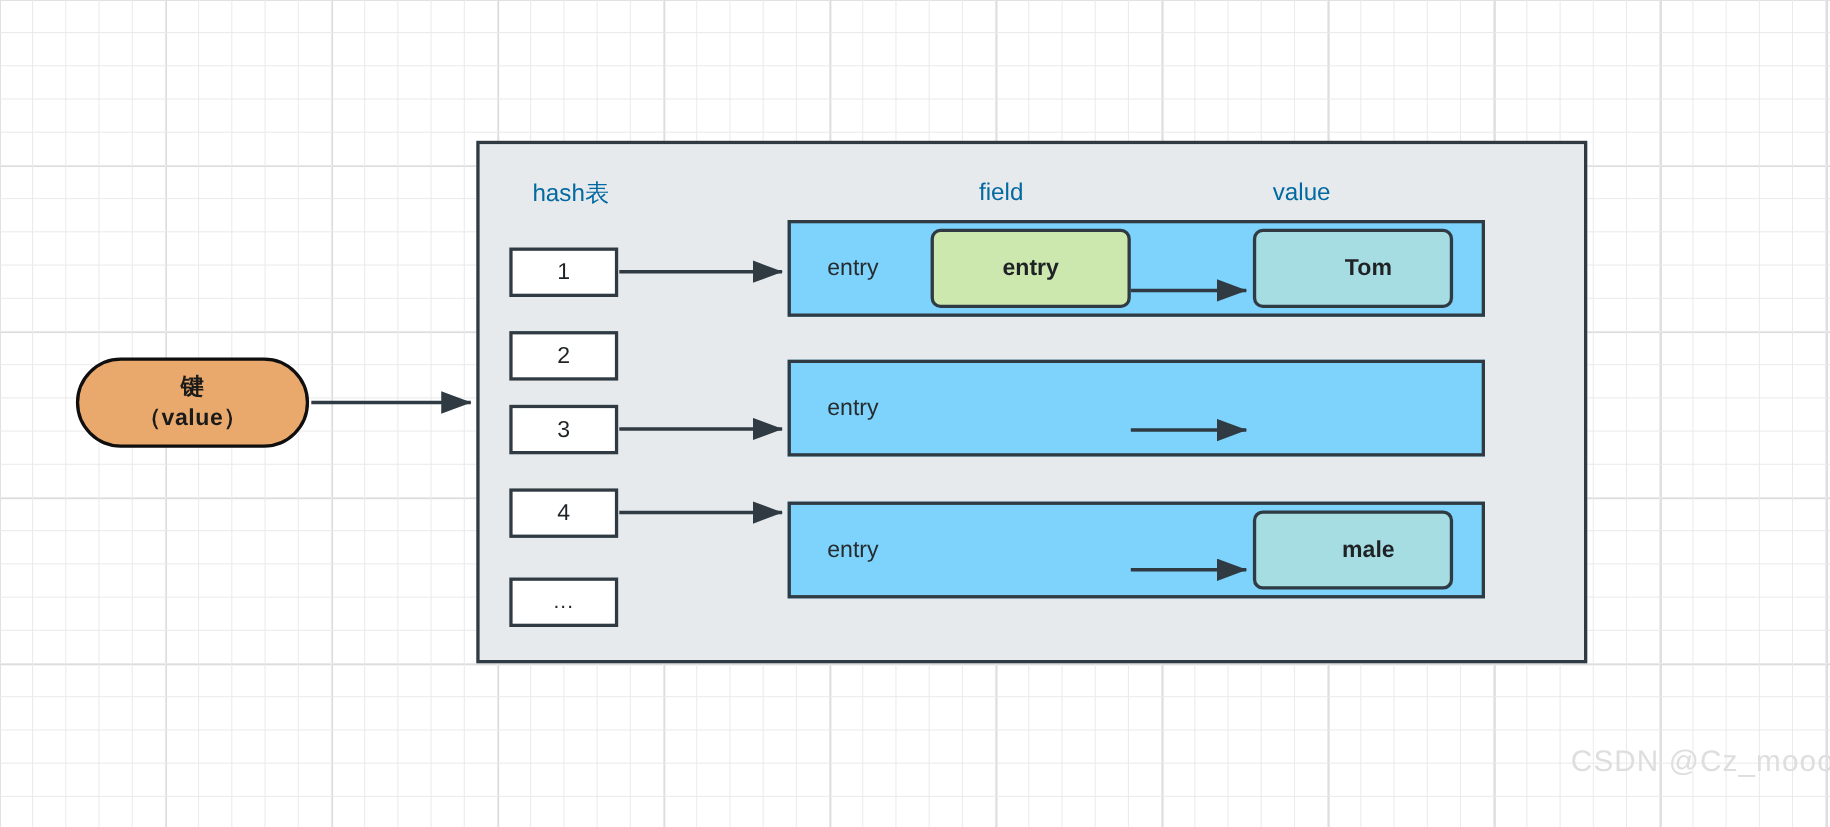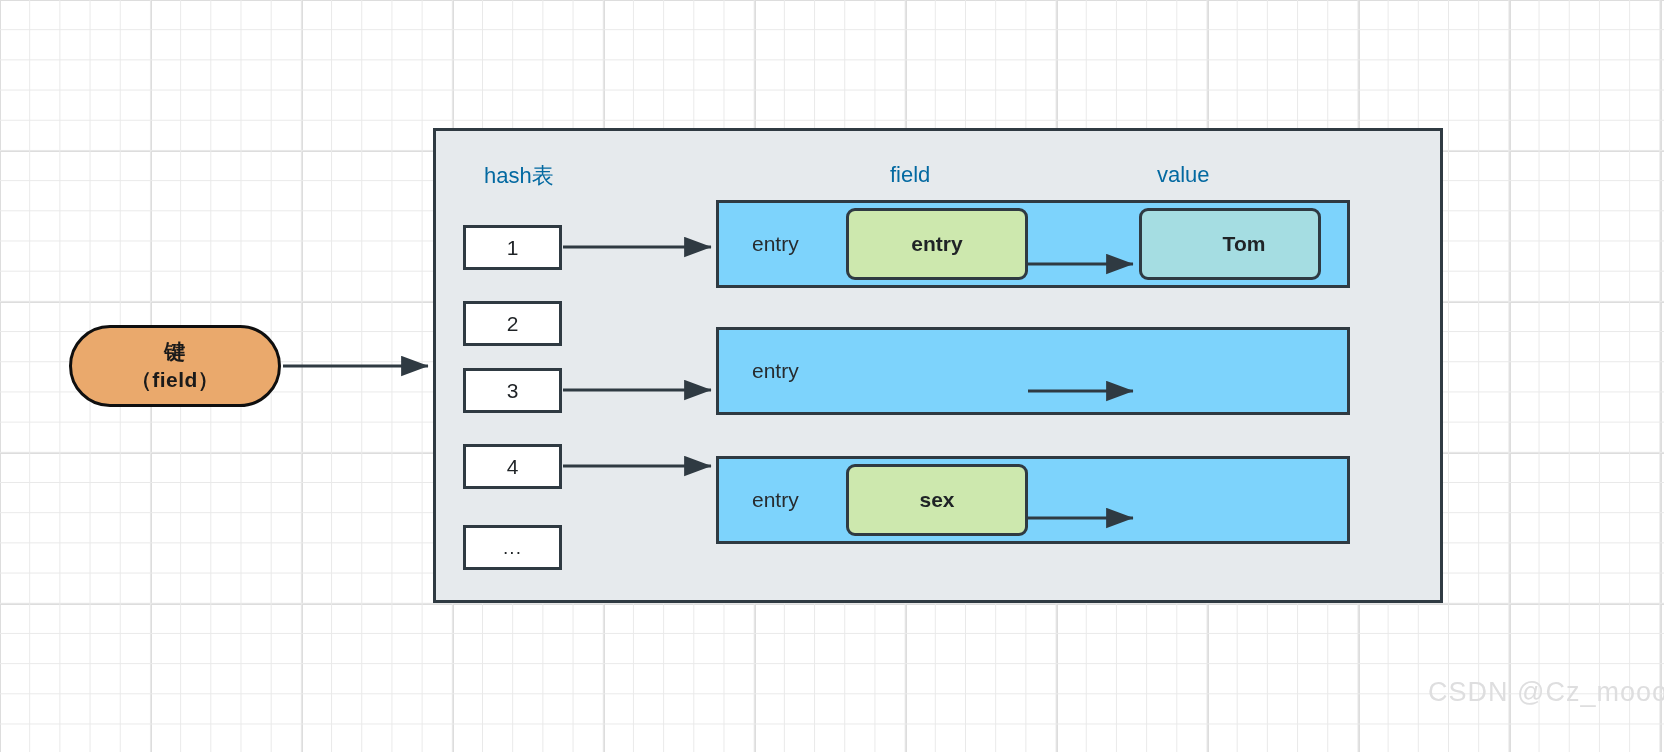--- a/index.html
+++ b/index.html
@@ -187,21 +187,21 @@
 </style>
 </head>
 <body>
 
 <div id="grid-background"></div>
 
 <div id="diagram-canvas">
 
   <div class="abs" id="key-node">
     <div class="key-line">键</div>
-    <div class="key-line">（field）</div>
+    <div class="key-line">（value）</div>
   </div>
 
   <div class="abs" id="hash-panel"></div>
 
   <div class="abs panel-heading" id="hash-table-title">hash表</div>
   <div class="abs panel-heading" id="field-column-header">field</div>
   <div class="abs panel-heading" id="value-column-header">value</div>
 
   <div class="abs hash-slot" style="top:225px">1</div>
   <div class="abs hash-slot" style="top:301px">2</div>
@@ -214,21 +214,21 @@
     <span class="field-box">entry</span>
     <span class="value-box">Tom</span>
   </div>
 
   <div class="abs entry-row" style="top:327px">
     <span class="entry-label">entry</span>
   </div>
 
   <div class="abs entry-row" style="top:456px">
     <span class="entry-label">entry</span>
-    <span class="field-box">sex</span>
+    <span class="value-box">male</span>
   </div>
 
   <svg id="arrow-layer" width="1664" height="752" viewBox="0 0 1664 752">
     <defs>
       <marker id="arrowhead" markerWidth="9" markerHeight="9" refX="8.4" refY="3.2" orient="auto" markerUnits="strokeWidth">
         <path d="M0,0 L0,6.4 L8.6,3.2 z" fill="#2f3a42"></path>
       </marker>
     </defs>
 
     <line x1="283" y1="366" x2="428" y2="366" stroke="#2f3a42" stroke-width="3.2" marker-end="url(#arrowhead)"></line>

